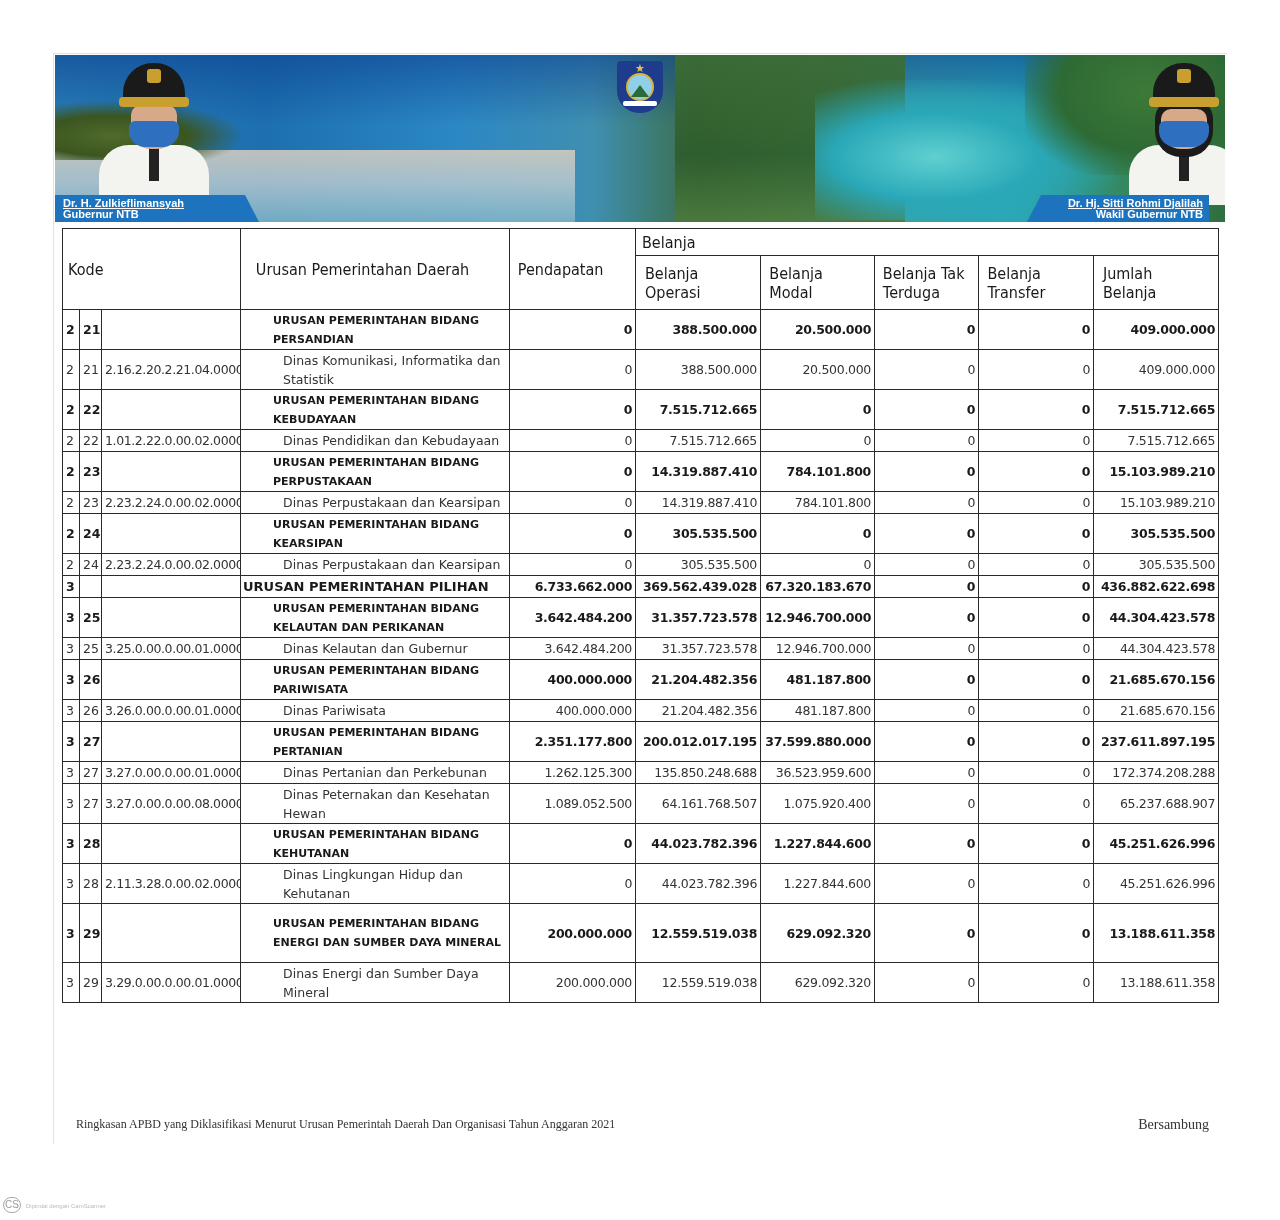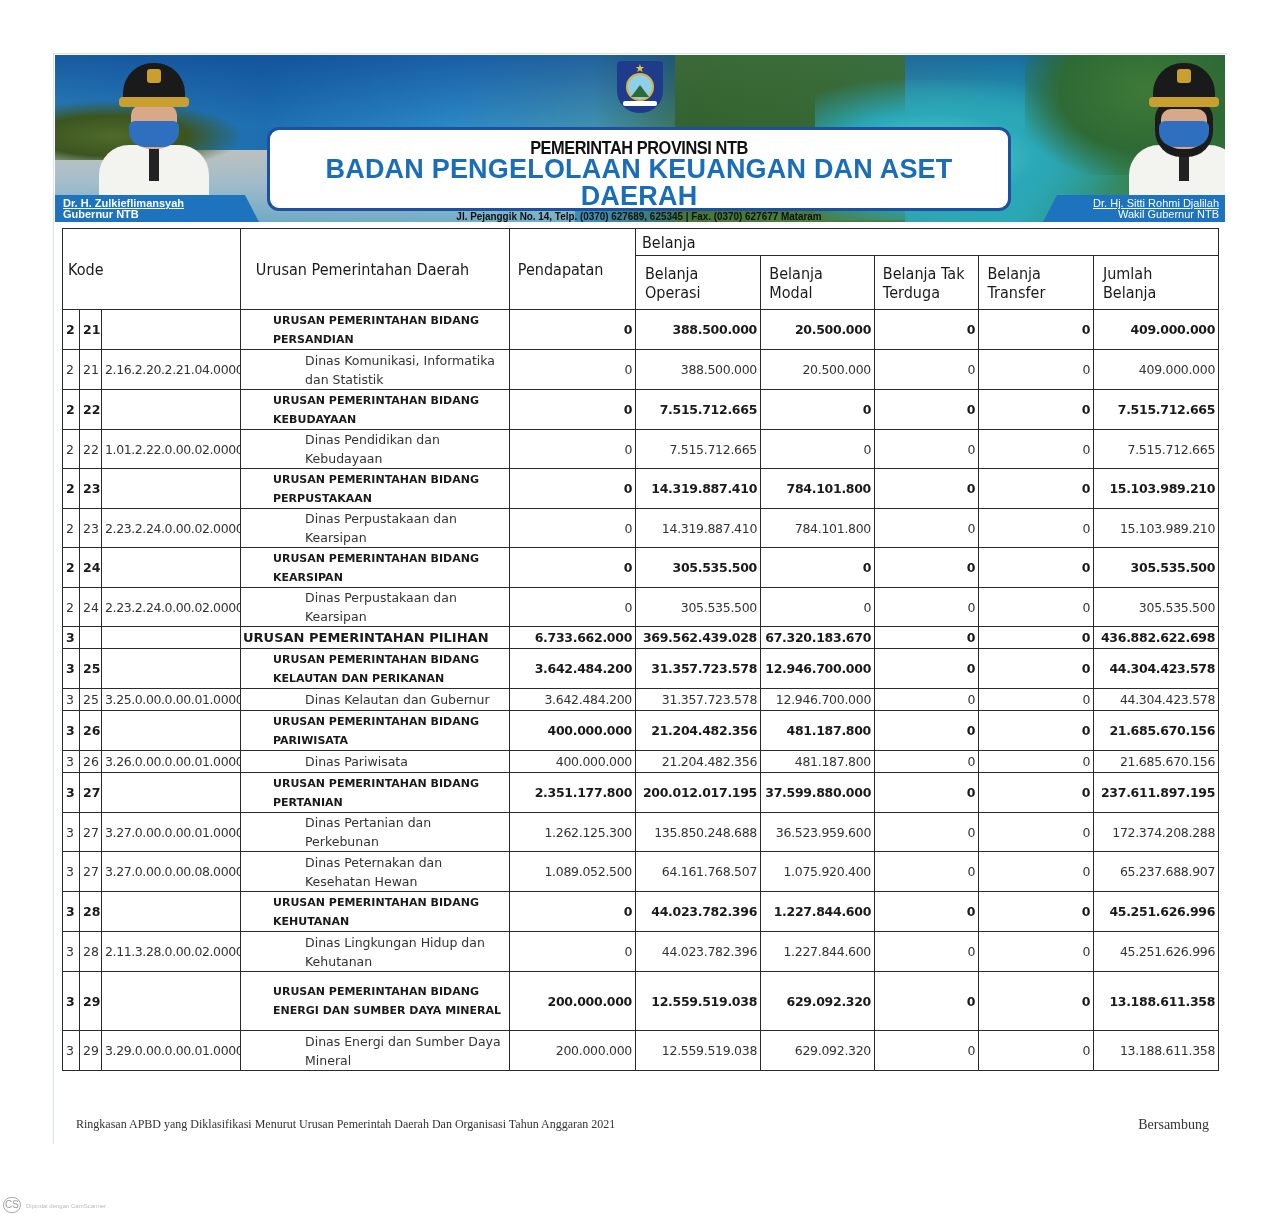--- a/index.html
+++ b/index.html
@@ -20,21 +20,21 @@
   .person .brim{position:absolute;left:26px;top:34px;width:70px;height:10px;background:#c9a030;border-radius:4px;}
   .person .face{position:absolute;left:38px;top:42px;width:46px;height:44px;background:#d8a88a;border-radius:10px 10px 20px 20px;}
   .person .mask{position:absolute;left:36px;top:58px;width:50px;height:26px;background:#2f6fc0;border-radius:6px 6px 16px 16px;}
   .person .body{position:absolute;left:6px;top:82px;width:110px;height:60px;background:#f3f3f0;border-radius:30px 30px 0 0;}
   .person .tie{position:absolute;left:56px;top:84px;width:10px;height:34px;background:#222;}
   .person-left{left:38px;}
   .person-right{left:1068px;}
   .person-right .hijab{position:absolute;left:32px;top:36px;width:58px;height:58px;background:#1b1b1b;border-radius:20px 20px 26px 26px;}
   .name-left{position:absolute;left:0;top:140px;width:190px;height:27px;background:#1e73be;color:#fff;font-family:"Liberation Sans",sans-serif;font-weight:bold;font-size:11px;line-height:11px;padding:3px 0 0 8px;box-sizing:border-box;}
   .name-left::after{content:"";position:absolute;right:-14px;top:0;border-left:14px solid #1e73be;border-top:27px solid transparent;}
-  .name-right{position:absolute;right:0;top:140px;width:168px;height:27px;background:#1e73be;color:#fff;font-family:"Liberation Sans",sans-serif;font-weight:normal;font-size:11px;line-height:11px;padding:3px 6px 0 0;box-sizing:border-box;text-align:right;}
+  .name-right{position:absolute;right:16px;top:140px;width:168px;height:27px;background:#1e73be;color:#fff;font-family:"Liberation Sans",sans-serif;font-weight:bold;font-size:11px;line-height:11px;padding:3px 6px 0 0;box-sizing:border-box;text-align:right;}
   .name-right::before{content:"";position:absolute;left:-14px;top:0;border-right:14px solid #1e73be;border-top:27px solid transparent;}
   .name-left .nm,.name-right .nm{text-decoration:underline;display:block;}
   .logo{position:absolute;left:562px;top:6px;width:46px;height:52px;background:#1f3c8c;border-radius:4px 4px 22px 22px;}
   .logo .star{position:absolute;left:18px;top:2px;color:#e8c040;font-size:11px;line-height:11px;}
   .logo .ring{position:absolute;left:9px;top:12px;width:28px;height:28px;border-radius:50%;background:#8fd0e8;border:2px solid #d7b440;box-sizing:border-box;}
   .logo .mtn{position:absolute;left:14px;top:24px;border-left:9px solid transparent;border-right:9px solid transparent;border-bottom:12px solid #2a6a3a;}
   .logo .rib{position:absolute;left:6px;top:40px;width:34px;height:5px;background:#fff;border-radius:2px;}
   .titlebox{position:absolute;left:212px;top:72px;width:744px;height:84px;background:#fff;border:3px solid #1f4fa0;border-radius:12px;box-sizing:border-box;text-align:center;}
   .t1{font-family:"Liberation Sans",sans-serif;font-weight:bold;font-size:19px;line-height:19px;margin-top:8px;color:#111;letter-spacing:-0.5px;transform:scaleX(.86);}
   .t2{font-family:"Liberation Sans",sans-serif;font-weight:bold;font-size:27px;line-height:27px;color:#1a6eb8;letter-spacing:0.2px;margin-top:-1px;}
@@ -43,21 +43,21 @@
   table.apbd{position:absolute;left:62px;top:228px;width:1156px;border-collapse:collapse;table-layout:fixed;font-family:"DejaVu Sans",sans-serif;color:#1a1a1a;}
   table.apbd td,table.apbd th{border:1.5px solid #2a2a2a;padding:0 3px;font-size:12.5px;line-height:19px;overflow:hidden;}
   table.apbd th{font-weight:normal;font-size:16px;text-align:left;transform:none;}
   th .hdr{display:inline-block;transform:scaleX(.9);}
   td.num{text-align:right;white-space:nowrap;letter-spacing:-0.3px;}
   td.c{padding:0 2px;white-space:nowrap;}
   td.kode{white-space:nowrap;font-size:12.5px;letter-spacing:-0.4px;}
   tr.b td{font-weight:bold;}
   tr.b td.name{padding-left:32px;font-size:11px;}
   tr.d td{font-weight:normal;color:#333;}
-  tr.d td.name{padding-left:64px;}
+  tr.d td.name{padding-left:42px;}
   tr.t td.name{padding-left:2px;font-size:13px;}
   tr.h2 td{height:39px;}
   tr.h1 td{height:21px;}
   tr.h3 td{height:58px;}
   .caption{position:absolute;left:76px;top:1117px;font-family:"Liberation Serif",serif;font-size:12px;color:#333;}
   .cont{position:absolute;right:71px;top:1117px;font-family:"Liberation Serif",serif;font-size:14px;color:#333;}
   .cs{position:absolute;left:3px;top:1197px;width:18px;height:16px;border:1.5px solid #aaa;border-radius:8px;color:#999;font-family:"Liberation Sans",sans-serif;font-size:10px;line-height:14px;text-align:center;box-sizing:border-box;}
   .cs-text{position:absolute;left:26px;top:1203px;font-size:6px;color:#bbb;font-family:"Liberation Sans",sans-serif;}
 </style>
 </head>
@@ -91,26 +91,20 @@
       <div class="brim"></div>
   </div>
 
   <div class="logo">
     <span class="star">★</span>
       <div class="ring"></div>
       <div class="mtn"></div>
       <div class="rib"></div>
   </div>
 
-  <div class="titlebox">
-    <div class="t1">PEMERINTAH PROVINSI NTB</div>
-    <div class="t2">BADAN PENGELOLAAN KEUANGAN DAN ASET DAERAH</div>
-    <div class="t3">Jl. Pejanggik No. 14, Telp. (0370) 627689, 625345 | Fax. (0370) 627677 Mataram</div>
-
-  </div>
 
   <div class="name-left">
     <span class="nm">Dr. H. Zulkieflimansyah</span>
     <span>Gubernur NTB</span>
   </div>
   <div class="name-right">
     <span class="nm">Dr. Hj. Sitti Rohmi Djalilah</span>
     <span>Wakil Gubernur NTB</span>
   </div>
 </div>

